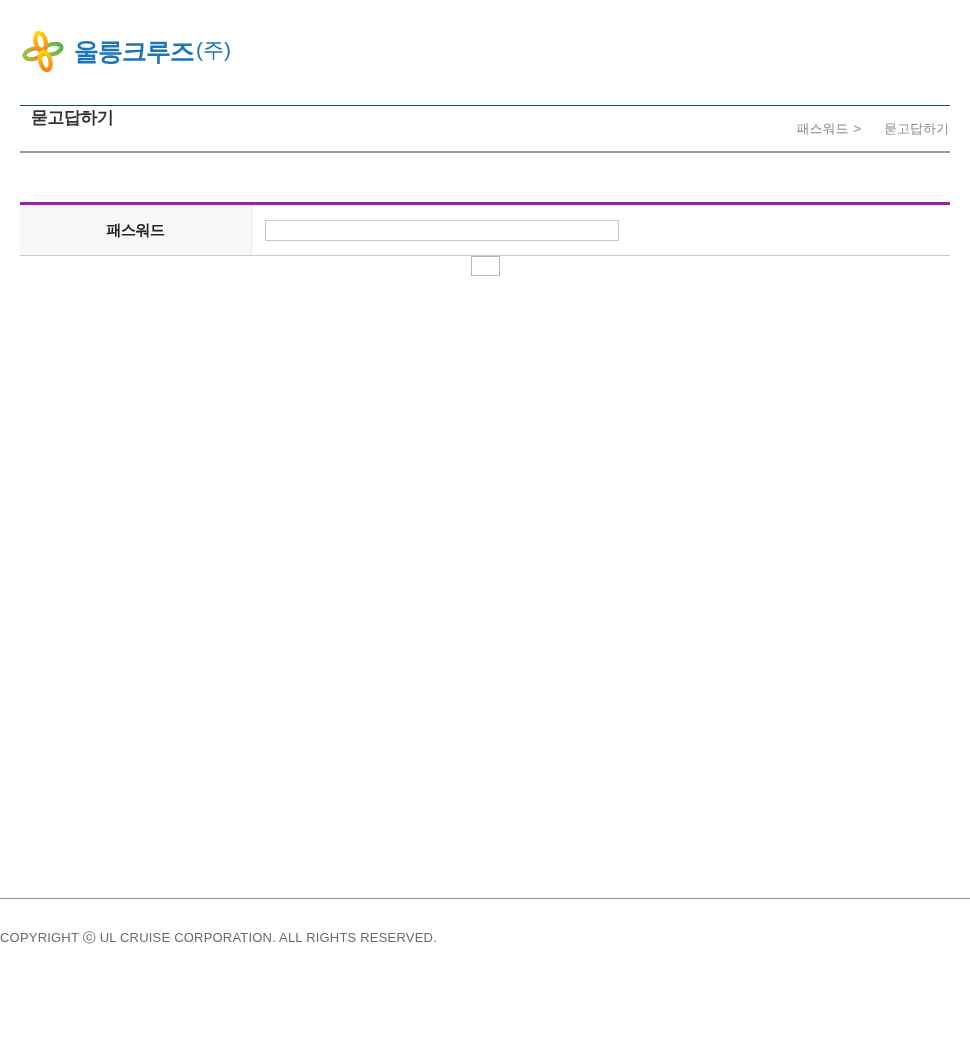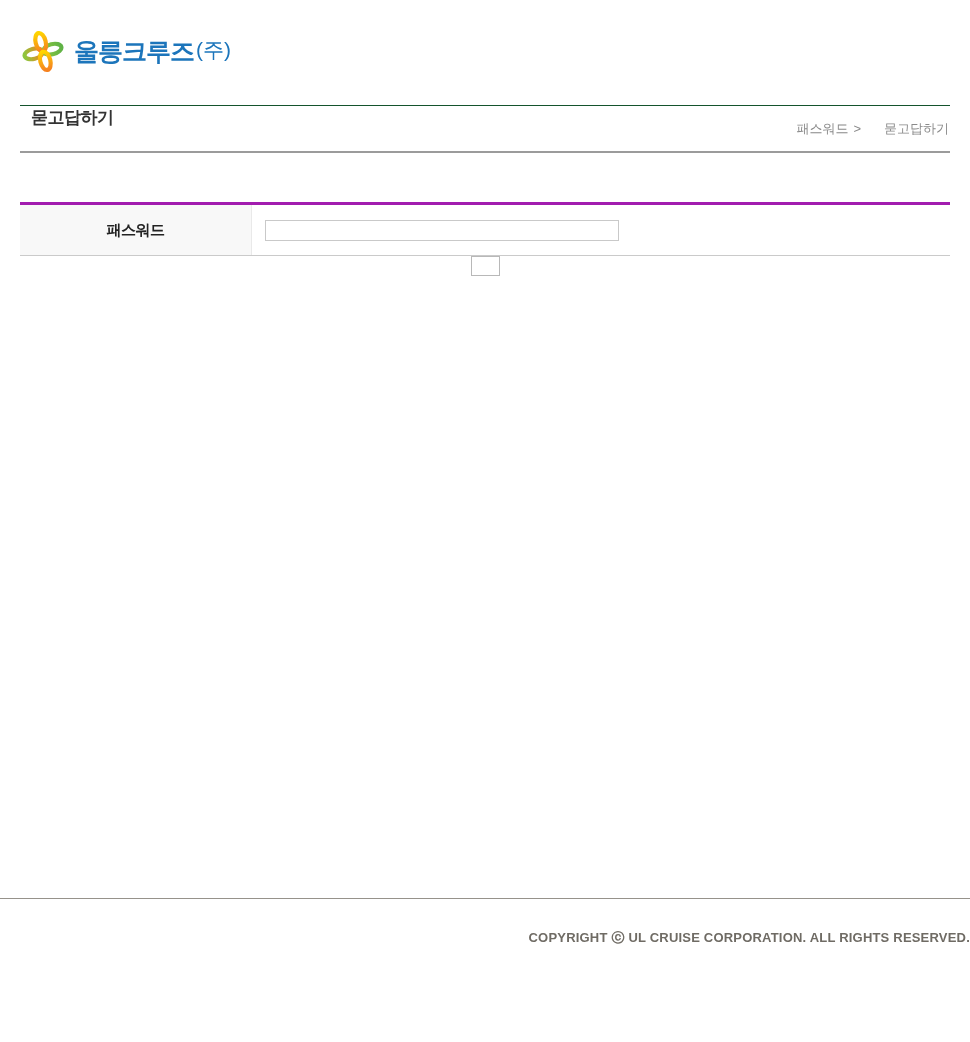--- a/index.html
+++ b/index.html
@@ -86,21 +86,21 @@
   }
 
   .spacer { height: 620px; }
 
   
   .footer {
     box-sizing: border-box;
     height: 133px;
     border-top: 1px solid #96928b;
   }
-  .footer-inner { padding-top: 29px; text-align: right; font-weight: bold; }
+  .footer-inner { padding-top: 29px; text-align: left; }
   .copyright { font-size: 13px; color: #6f6b64; letter-spacing: 0.2px; }
 </style>
 </head>
 <body>
 
 <div class="container">
 
   <div class="header">
     <a class="logo">
       <span class="logo-icon">

